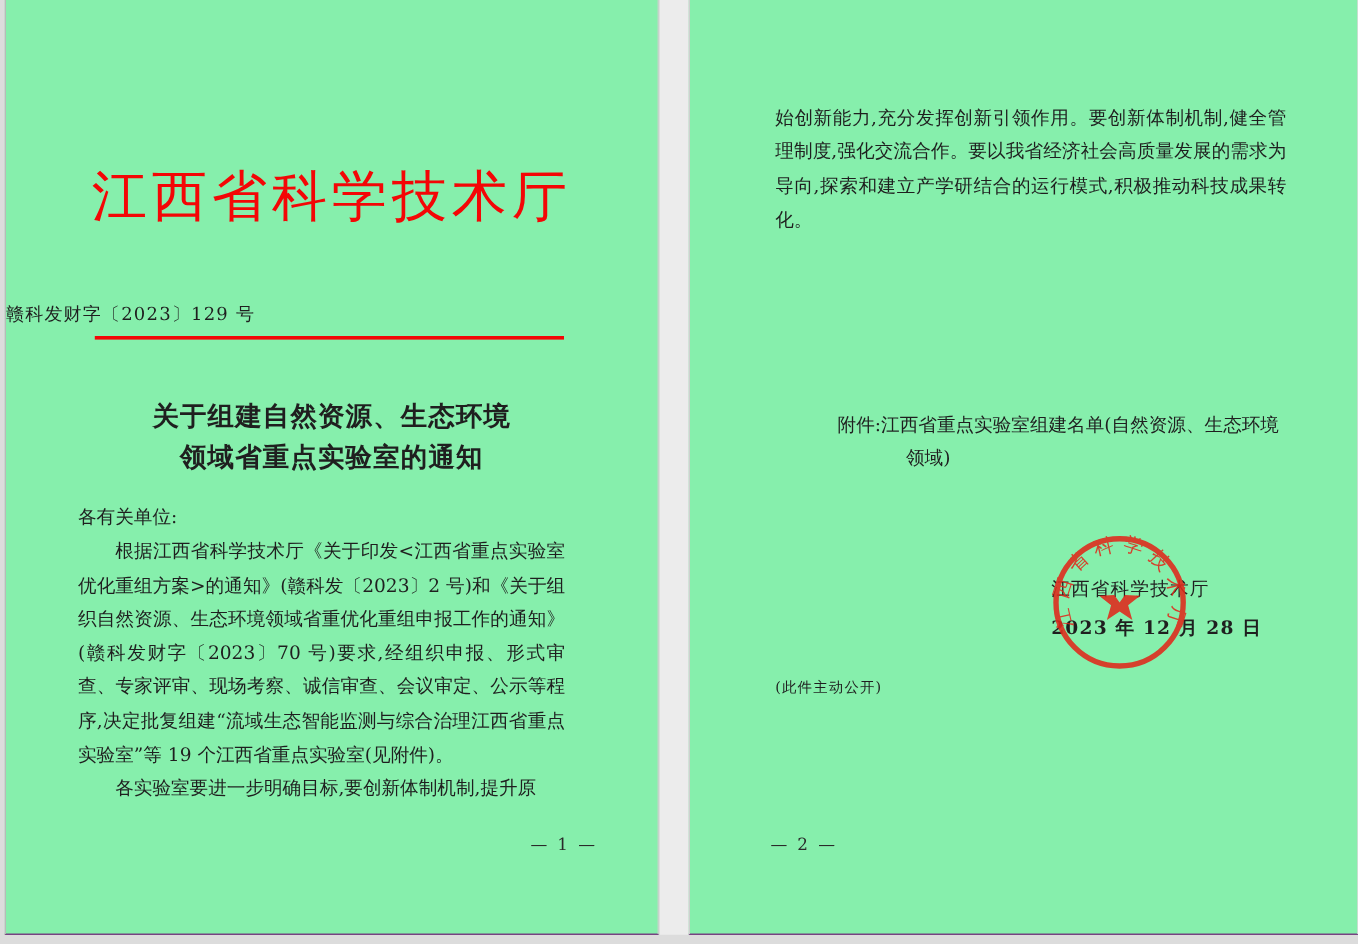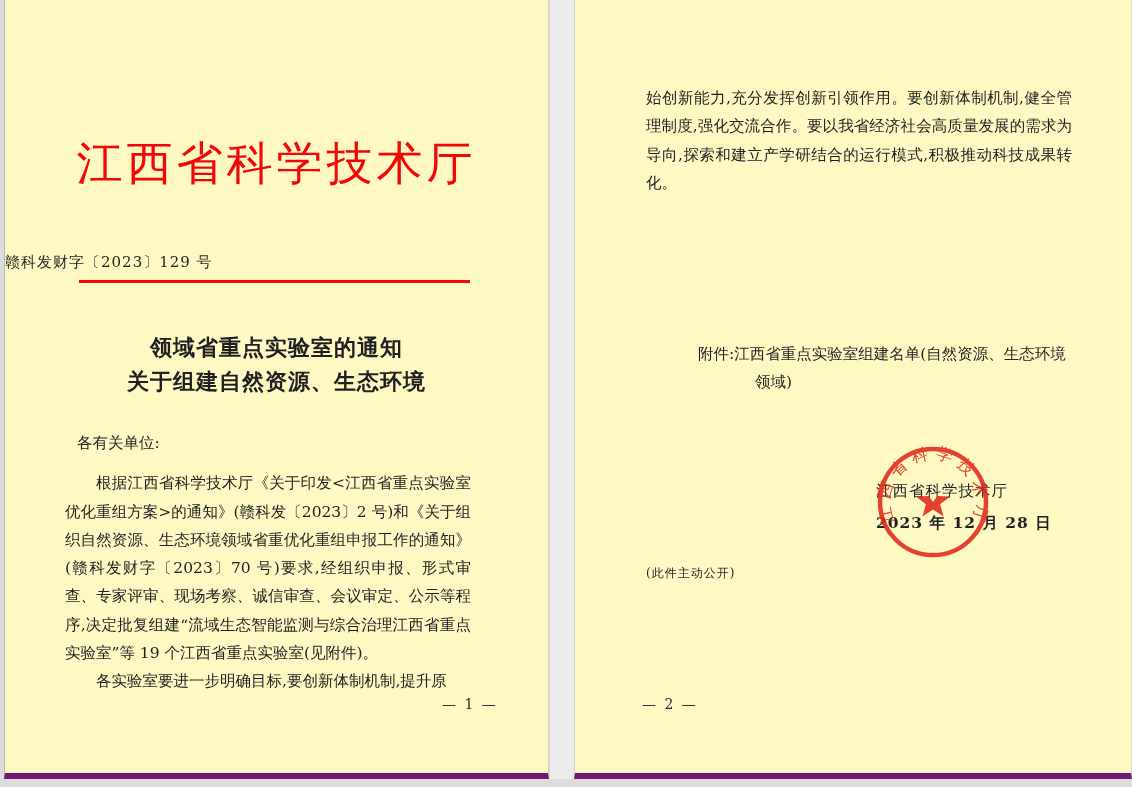--- a/index.html
+++ b/index.html
@@ -6,22 +6,22 @@
   .stage{
     position:relative;
     width:1132px;height:787px;
     background:#dcdcdc;
     overflow:hidden;
     font-family:"DejaVu Serif","Liberation Serif",serif;
     color:#1f1f1f;
   }
   .page{
     position:absolute;top:0;
-    background:#fef9c3;
-    border-bottom:6px solid #701a75;
+    background:#86efac;
+    border-bottom:1px solid #701a75;
     box-sizing:border-box;
   }
   .page-1{
     left:4px;width:545px;height:779px;
     border-left:1px solid #b9b9b9;
     border-right:1px solid #cfcfcf;
   }
   .gap-strip{
     position:absolute;left:550px;top:0;width:24px;height:779px;
     background:#ececec;
@@ -55,21 +55,21 @@
   }
   .body-block{
     position:absolute;
     font-size:15.5px;line-height:28.3px;
     text-align:justify;
   }
   .body-1{left:60px;top:417px;width:406px;}
   .body-2{left:71px;top:84px;width:426px;}
   .para{margin:0;text-indent:2em;}
   .para.no-indent{text-indent:0;}
-  .salutation{margin:12px;text-indent:0;}
+  .salutation{margin:0;text-indent:0;}
   
   .attach-block{
     position:absolute;left:99px;top:340px;width:410px;
     font-size:15.5px;line-height:28.3px;margin-left:24px;
   }
   .attach-line2{padding-left:57px;}
   .sig-name{
     position:absolute;left:301px;top:481px;
     font-size:15.5px;letter-spacing:1px;white-space:nowrap;
   }
@@ -101,22 +101,22 @@
 
   <div class="page page-1">
 
     <div class="agency-title">江西省科学技术厅</div>
 
     <div class="doc-number">赣科发财字〔2023〕129 号</div>
 
     <div class="red-rule"></div>
 
     <div class="doc-title">
+      <div>关于组建自然资源、生态环境</div>
       <div>领域省重点实验室的通知</div>
-      <div>关于组建自然资源、生态环境</div>
     </div>
 
     <div class="body-block body-1">
       <p class="salutation">各有关单位:</p>
       <p class="para">根据江西省科学技术厅《关于印发&lt;江西省重点实验室优化重组方案&gt;的通知》(赣科发〔2023〕2 号)和《关于组织自然资源、生态环境领域省重优化重组申报工作的通知》(赣科发财字〔2023〕70 号)要求,经组织申报、形式审查、专家评审、现场考察、诚信审查、会议审定、公示等程序,决定批复组建“流域生态智能监测与综合治理江西省重点实验室”等 19 个江西省重点实验室(见附件)。</p>
       <p class="para">各实验室要进一步明确目标,要创新体制机制,提升原</p>
     </div>
 
     <div class="page-num page-num-1">— 1 —</div>
   </div>

